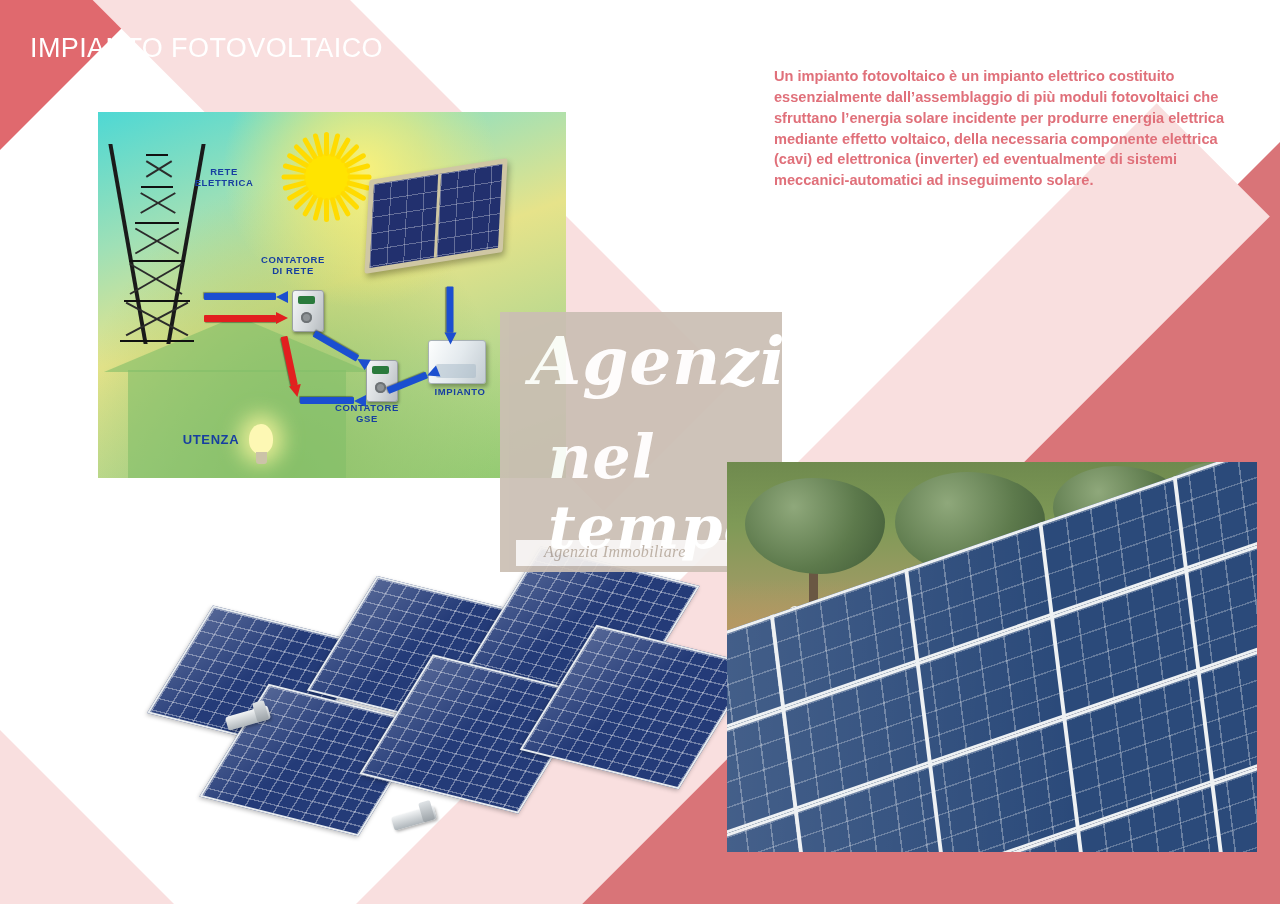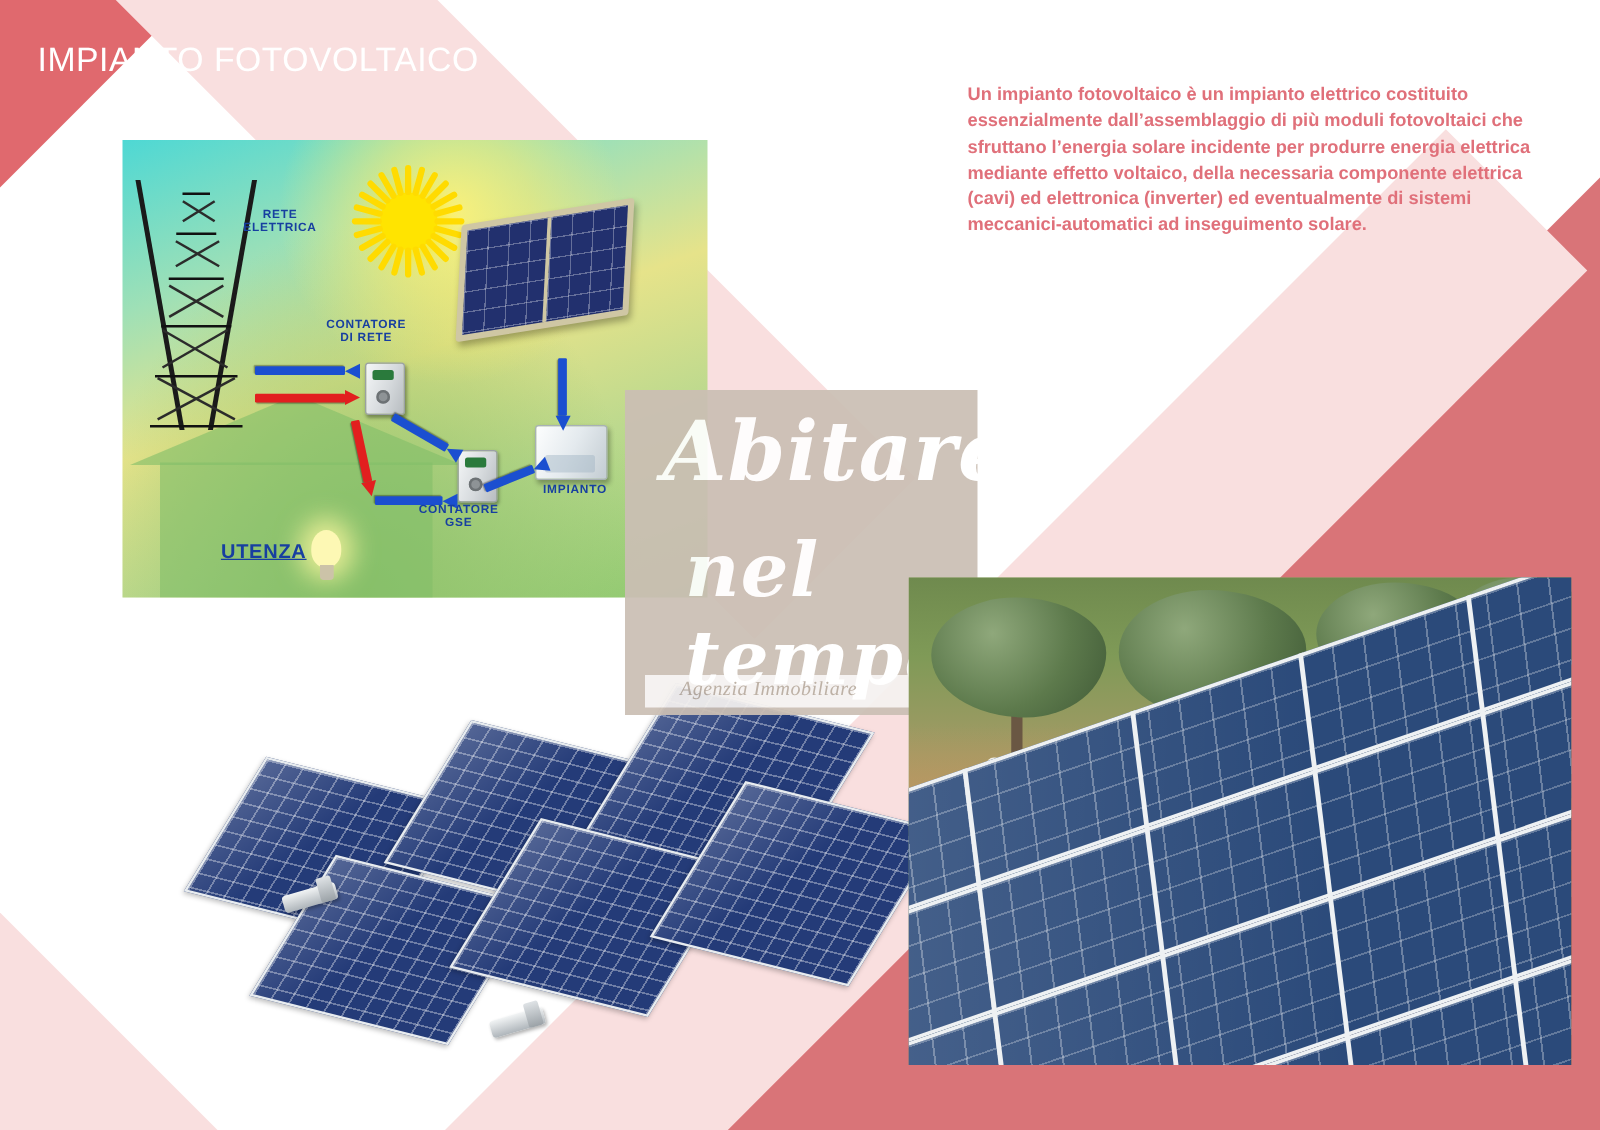--- a/index.html
+++ b/index.html
@@ -284,39 +284,39 @@
         <div class="head" style="left:46px;"></div>
     </div>
 
     <div class="dlabel" style="left:86px;top:54px;width:80px;white-space:pre-line;">RETE
 ELETTRICA</div>
     <div class="dlabel" style="left:152px;top:142px;width:86px;white-space:pre-line;">CONTATORE
 DI RETE</div>
     <div class="dlabel" style="left:226px;top:290px;width:86px;white-space:pre-line;">CONTATORE
 GSE</div>
     <div class="dlabel" style="left:326px;top:274px;width:72px;">IMPIANTO</div>
-    <div class="dlabel" style="left:78px;top:320px;width:70px;font-size:16px;text-decoration:underline;">UTENZA</div>
+    <div class="dlabel" style="left:78px;top:320px;width:70px;font-size:13px;">UTENZA</div>
   </div>
 
   <div id="panelShot">
     <div class="parray" style="left:0;top:0;width:520px;height:300px;transform:rotate(0deg);">
       <div class="pan" style="left:10px;top:72px;width:155px;height:120px;transform:skewY(14deg) skewX(-28deg);"></div>
       <div class="pan" style="left:172px;top:42px;width:155px;height:128px;transform:skewY(14deg) skewX(-28deg);"></div>
       <div class="pan" style="left:334px;top:12px;width:155px;height:134px;transform:skewY(14deg) skewX(-28deg);"></div>
       <div class="pan" style="left:64px;top:150px;width:155px;height:126px;transform:skewY(14deg) skewX(-28deg);"></div>
       <div class="pan" style="left:226px;top:120px;width:155px;height:134px;transform:skewY(14deg) skewX(-28deg);"></div>
       <div class="pan" style="left:388px;top:90px;width:155px;height:140px;transform:skewY(14deg) skewX(-28deg);"></div>
     </div>
     <div class="clamp" style="left:56px;top:166px;"></div>
     <div class="clamp" style="left:222px;top:266px;"></div>
   </div>
 
   <div id="logo">
     <div id="logoScript">
-      <div class="l1">Abitare</div>
+      <div class="l1">Agenzia</div>
       <div class="l2">nel tempo</div>
     </div>
     <div id="logoBar">
       <span>Agenzia Immobiliare</span>
     </div>
   </div>
 
   <div id="roofShot">
     <div id="sky"></div>
     <div class="ground"></div>

